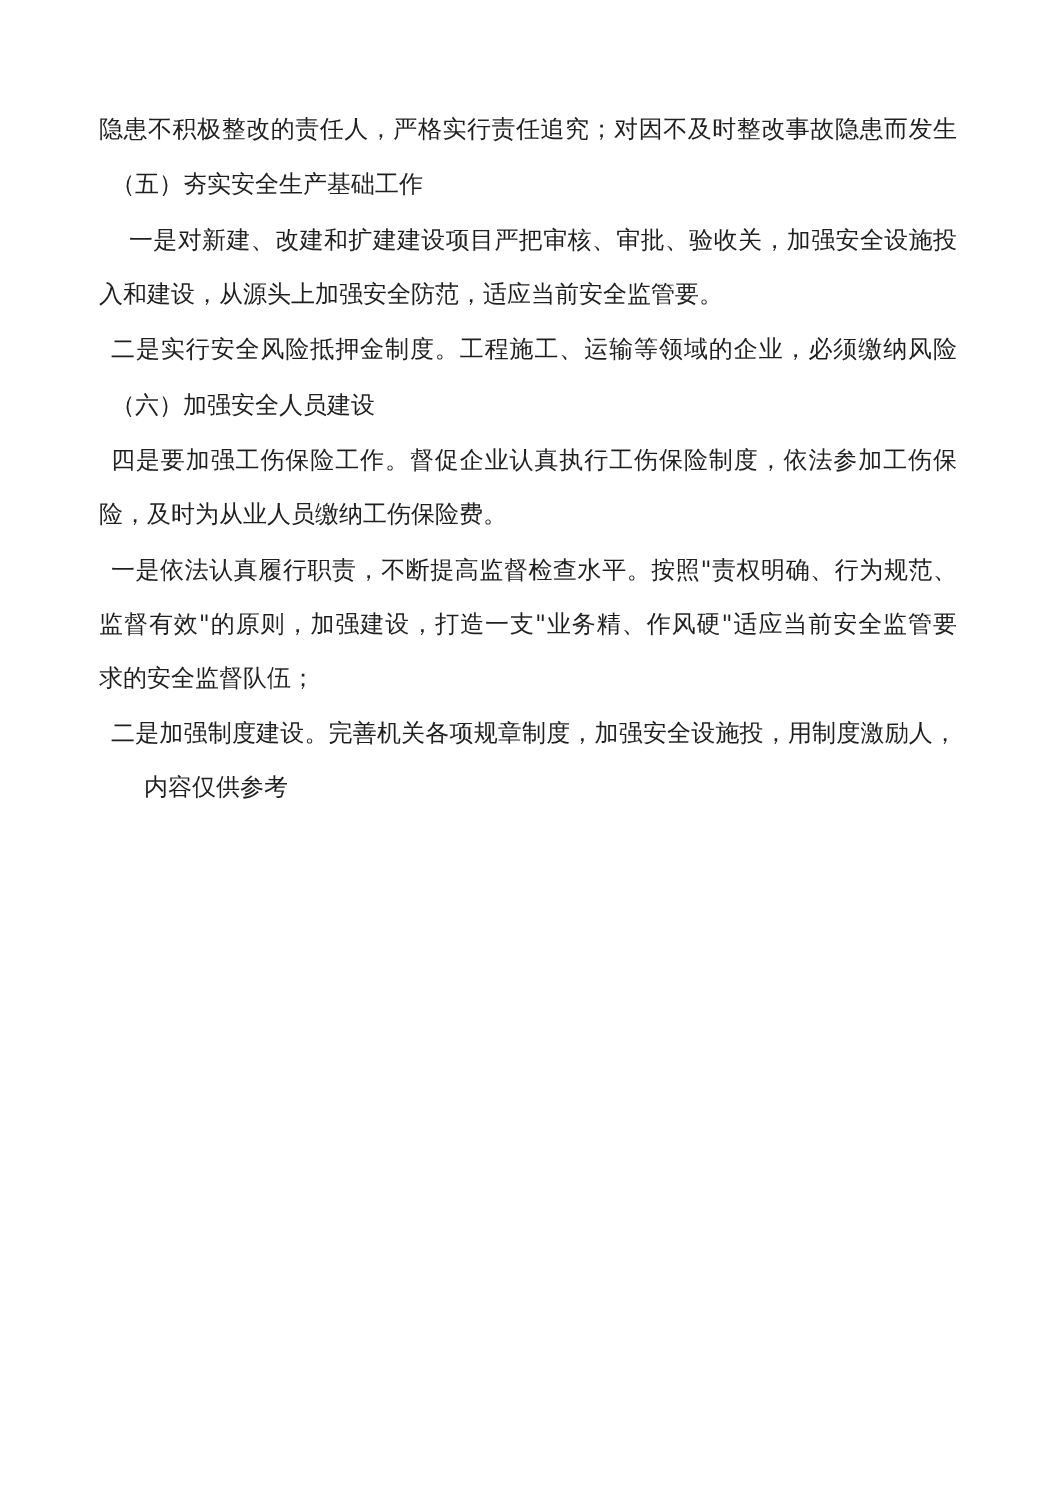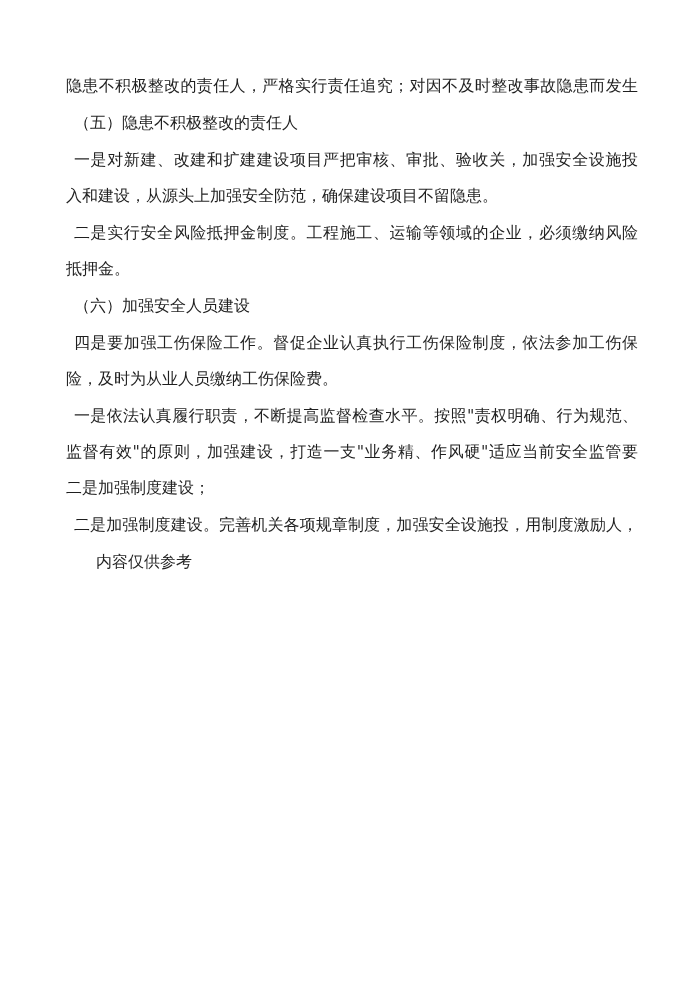--- a/index.html
+++ b/index.html
@@ -43,42 +43,41 @@
 </style>
 </head>
 <body>
 
 <div class="page">
   <div class="content" id="doc-body" style="color: rgb(31, 31, 31);">
       <div class="para">
         <div class="line full" style="padding-left: 0px;">隐患不积极整改的责任人，严格实行责任追究；对因不及时整改事故隐患而发生</div>
       </div>
       <div class="para">
-        <div class="line" style="padding-left: 8px;">（五）隐患不积极整改的责任人</div>
+        <div class="line" style="padding-left: 8px;">（五）夯实安全生产基础工作</div>
       </div>
       <div class="para">
-        <div class="line full" style="padding-left: 8px;">一是对新建、改建和扩建建设项目严把审核、审批、验收关，加强安全设施投</div>
-        <div class="line">入和建设，从源头上加强安全防范，确保建设项目不留隐患。</div>
+        <div class="line full" style="padding-left: 8px; margin-left: 12px;">一是对新建、改建和扩建建设项目严把审核、审批、验收关，加强安全设施投</div>
+        <div class="line">入和建设，从源头上加强安全防范，适应当前安全监管要。</div>
       </div>
       <div class="para">
         <div class="line full" style="padding-left: 8px;">二是实行安全风险抵押金制度。工程施工、运输等领域的企业，必须缴纳风险</div>
-        <div class="line">抵押金。</div>
       </div>
       <div class="para">
         <div class="line" style="padding-left: 8px;">（六）加强安全人员建设</div>
       </div>
       <div class="para">
         <div class="line full" style="padding-left: 8px;">四是要加强工伤保险工作。督促企业认真执行工伤保险制度，依法参加工伤保</div>
         <div class="line">险，及时为从业人员缴纳工伤保险费。</div>
       </div>
       <div class="para">
         <div class="line full" style="padding-left: 8px;">一是依法认真履行职责，不断提高监督检查水平。按照"责权明确、行为规范、</div>
         <div class="line full">监督有效"的原则，加强建设，打造一支"业务精、作风硬"适应当前安全监管要</div>
-        <div class="line">二是加强制度建设；</div>
+        <div class="line">求的安全监督队伍；</div>
       </div>
       <div class="para">
         <div class="line full" style="padding-left: 8px;">二是加强制度建设。完善机关各项规章制度，加强安全设施投，用制度激励人，</div>
       </div>
       <div class="para">
-        <div class="line" style="padding-left: 30px;">内容仅供参考</div>
+        <div class="line" style="padding-left: 30px; font-family: Liberation Mono, monospace;">内容仅供参考</div>
       </div>
     </div>
 </div>
 
 </body></html>

